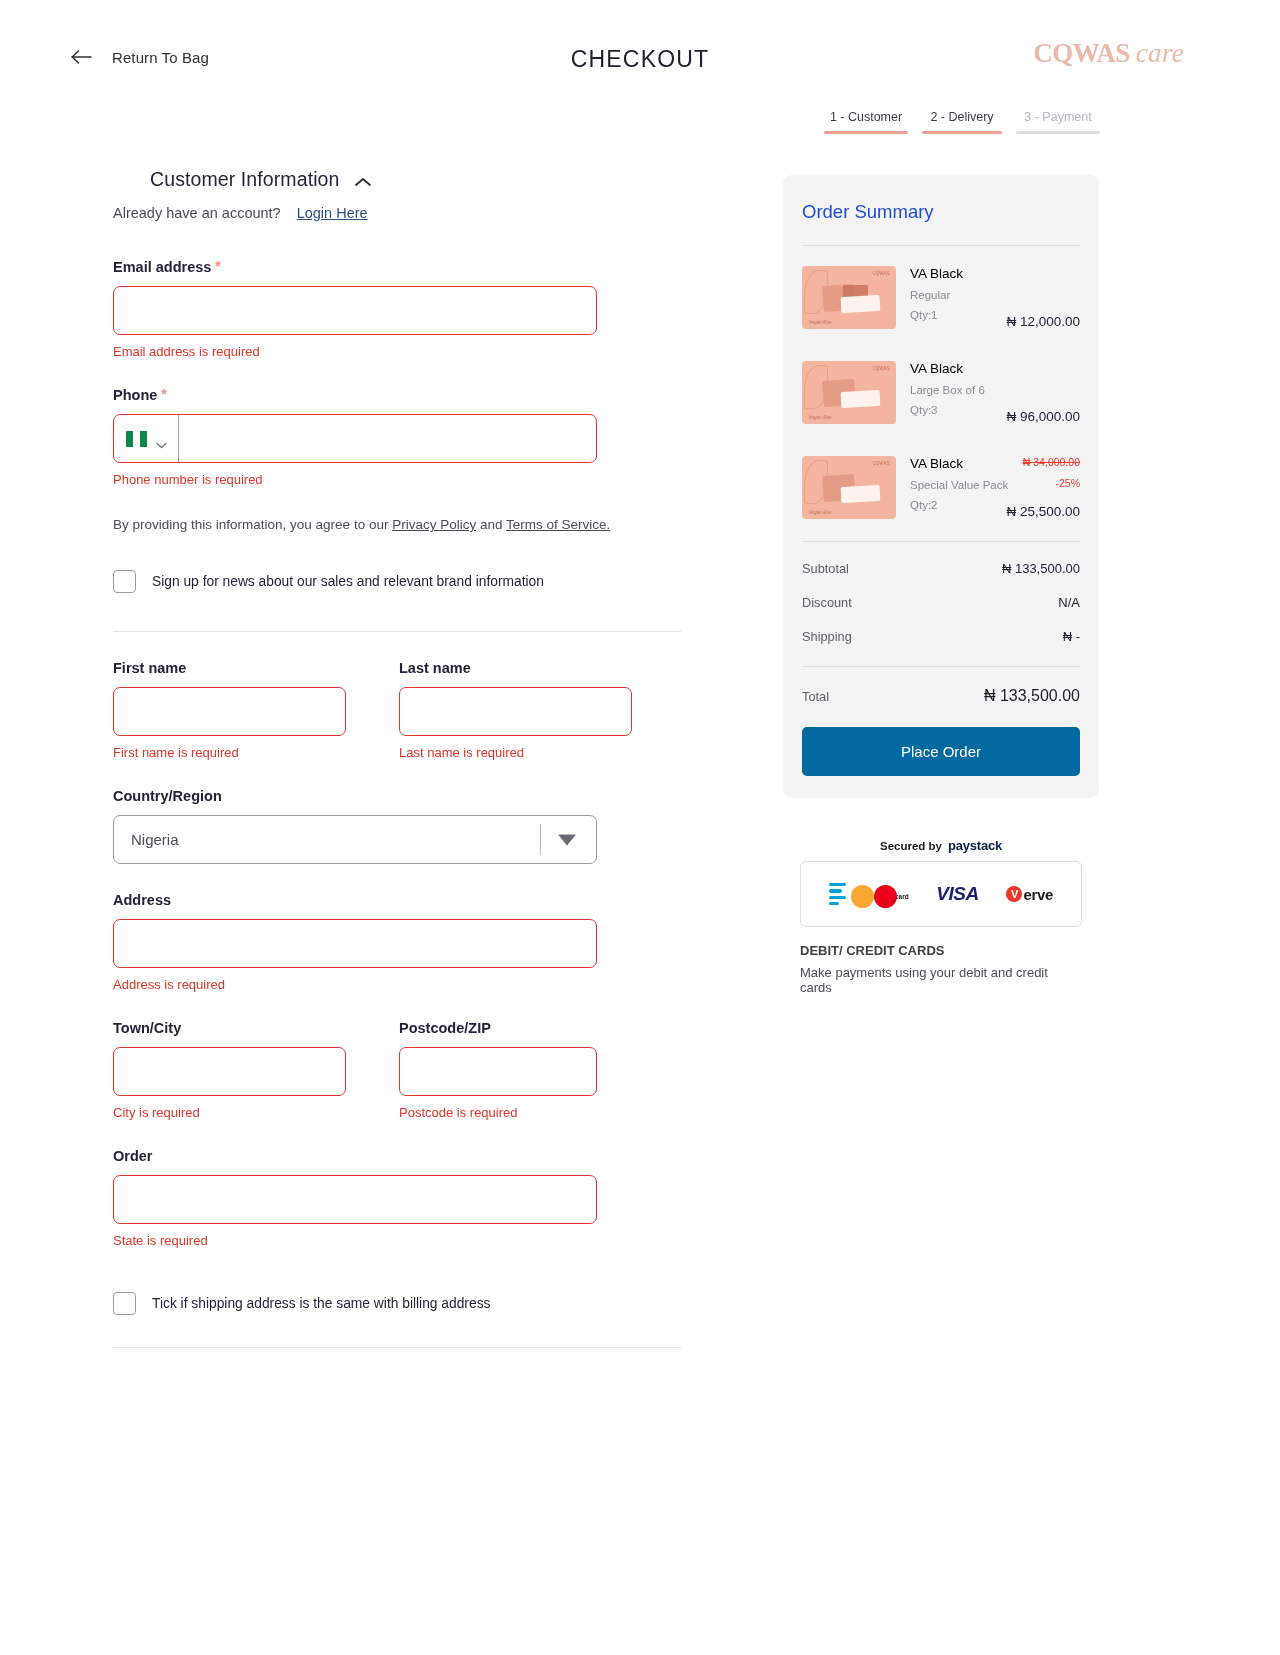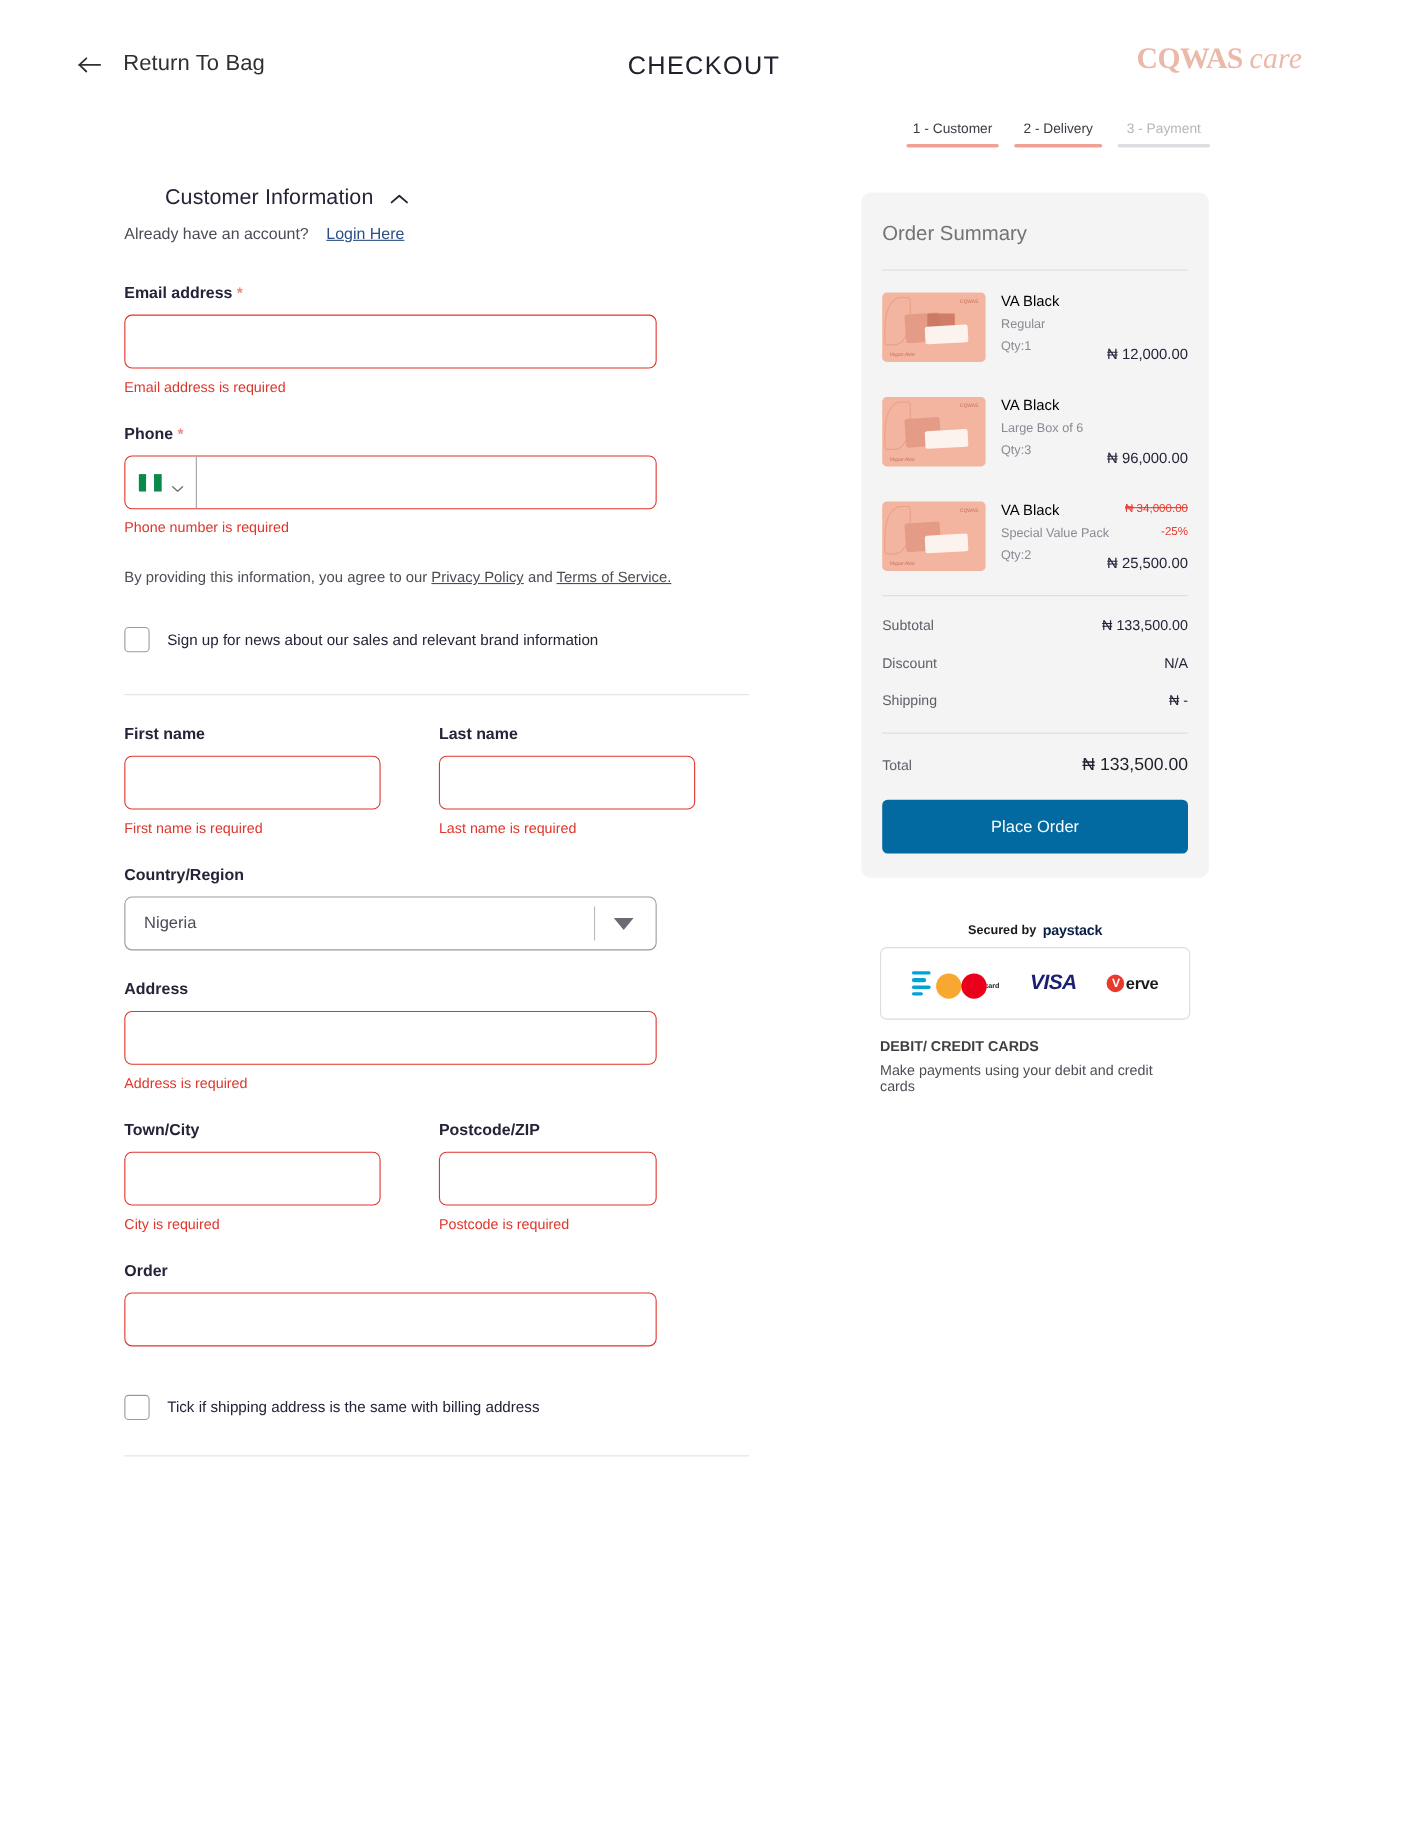--- a/index.html
+++ b/index.html
@@ -18,21 +18,21 @@
     position: absolute; top: 0; left: 0; width: 1280px; height: 100px;
   }
   .back-wrap {
     position: absolute; left: 70px; top: 47px;
     display: flex; align-items: center; gap: 18px; cursor: pointer;
   }
   .back-arrow {
     width: 24px; height: 20px; position: relative;
   }
   .back-arrow svg { display: block; }
-  .back-label { font-size: 20px; color: #2f3033; letter-spacing: .1px; }
+  .back-label { font-size: 15px; color: #2f3033; letter-spacing: .1px; }
   .checkout-title {
     position: absolute; left: 0; top: 46px; width: 1280px; text-align: center;
     font-size: 23px; letter-spacing: 1.2px; color: #21212e; font-weight: 400;
   }
   .brand-logo {
     position: absolute; right: 96px; top: 38px;
     display: flex; align-items: baseline; gap: 6px;
   }
   .brand-mark {
     font-size: 27px; font-weight: 700; letter-spacing: -0.5px;
@@ -134,21 +134,21 @@
     width: 0; height: 0; border-left: 9px solid transparent; border-right: 9px solid transparent;
     border-top: 11px solid #6b6b75;
   }
 
   
   .summary-card {
     position: absolute; left: 783px; top: 175px; width: 316px;
     background: #f4f4f5; border-radius: 9px; overflow: hidden;
   }
   .summary-inner { padding: 26px 19px 0 19px; }
-  .summary-title { font-size: 18.5px; color: #737373; font-weight: 400; }
+  .summary-title { font-size: 18.5px; color: #1d4ed8; font-weight: 400; }
   .sum-rule { height: 1px; background: #dddde1; margin: 22px 0 0 0; }
 
   .prod-row { display: flex; gap: 14px; padding: 20px 0 0 0; position: relative; }
   .prod-thumb {
     width: 94px; height: 63px; border-radius: 4px; flex: none;
     background: #f4b5a0; position: relative; overflow: hidden;
   }
   .prod-info { flex: 1; position: relative; min-height: 63px; }
   .prod-name { font-size: 13.5px; color: #000000; }
   .prod-variant { font-size: 11.5px; color: #8a8a93; margin-top: 8px; }
@@ -384,20 +384,21 @@
         <div class="input-box" style="width:198px"></div>
         <div class="err">Postcode is required</div>
       </div>
     </div>
 
     <div class="gap-28"></div>
 
     <div class="field">
       <div class="field-label">Order</div>
       <div class="input-box"></div>
+      <div class="err">State is required</div>
     </div>
 
     <div class="checkbox-row" style="margin-top:44px">
       <span class="cbox"></span>
       <span class="cbox-label">Tick if shipping address is the same with billing address</span>
     </div>
 
     <div class="divider" style="margin-top:32px"></div>
   </div>
 

